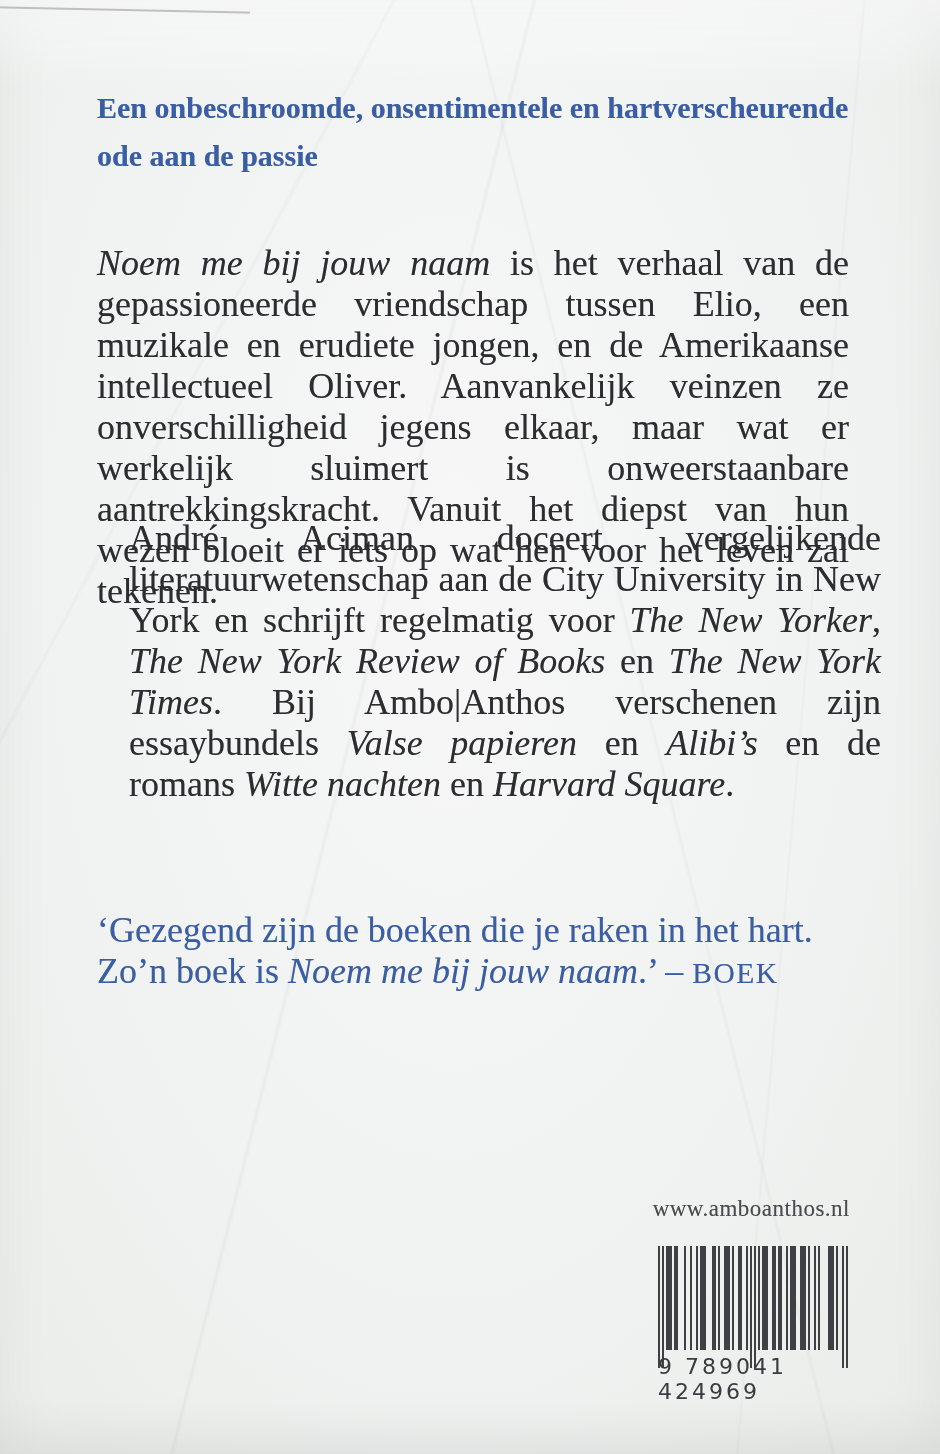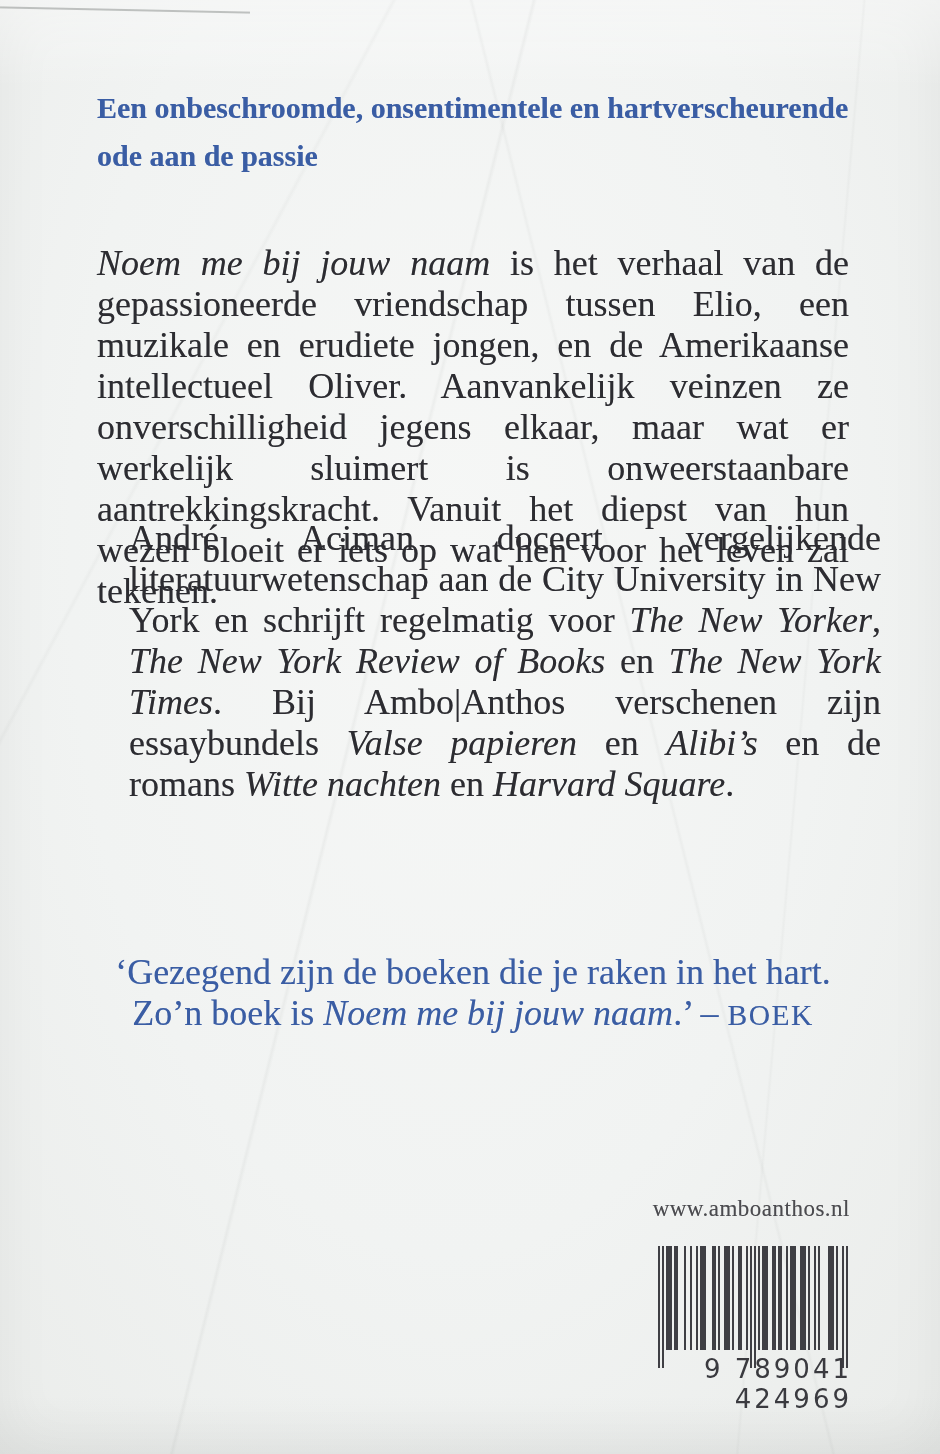--- a/index.html
+++ b/index.html
@@ -61,21 +61,21 @@
   }
 
   .synopsis { top: 207px; }
   .bio      { top: 482px; margin-left: 32px; }
 
   .quote {
     color: #3a5da4;
     text-shadow: 0 0 0.5px rgba(58,93,164,0.45);
   }
   .quote-1 { top: 720px; }
-  .quote-2 { top: 916px; text-align: center; }
+  .quote-2 { top: 874px; text-align: left; }
 
   .sc { font-size: 0.82em; letter-spacing: 1.5px; }
 
   .publisher-url {
     position: absolute;
     top: 1196px;
     right: 90px;
     font-size: 23px;
     letter-spacing: 0.5px;
     color: #4b4b4f;
@@ -93,23 +93,23 @@
     display: flex;
     align-items: flex-start;
     height: 124px;
   }
   .module { width: 2px; height: 104px; }
   .module.bar { background: #3f3f44; }
   .module.guard { height: 122px; }
   .barcode-number {
     margin-top: -16px;
     width: 100%;
-    text-align: right;
+    text-align: left;
     font-family: "DejaVu Sans", sans-serif;
-    font-size: 26px;
+    font-size: 22px;
     letter-spacing: 3px;
     color: #3a3a3f;
   }
 </style>
 </head>
 <body>
 
 <div class="cover">
 
   <div class="edge-crease"></div>

